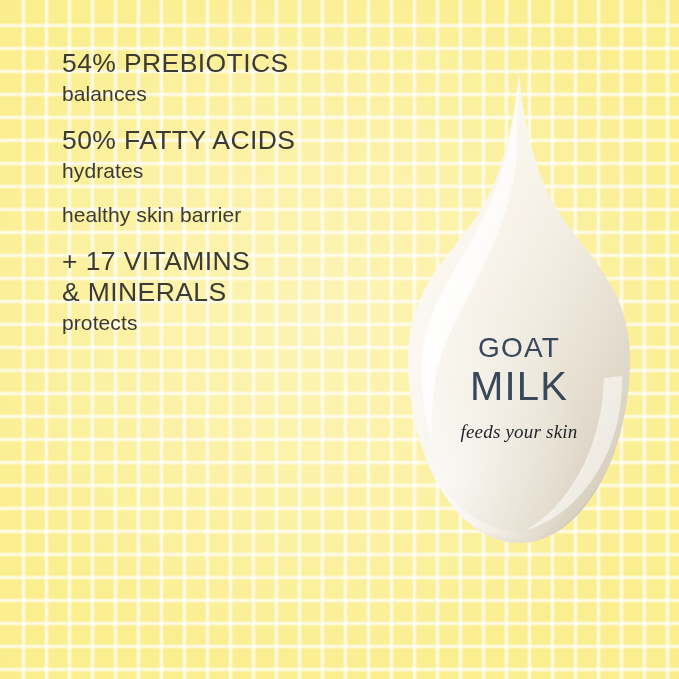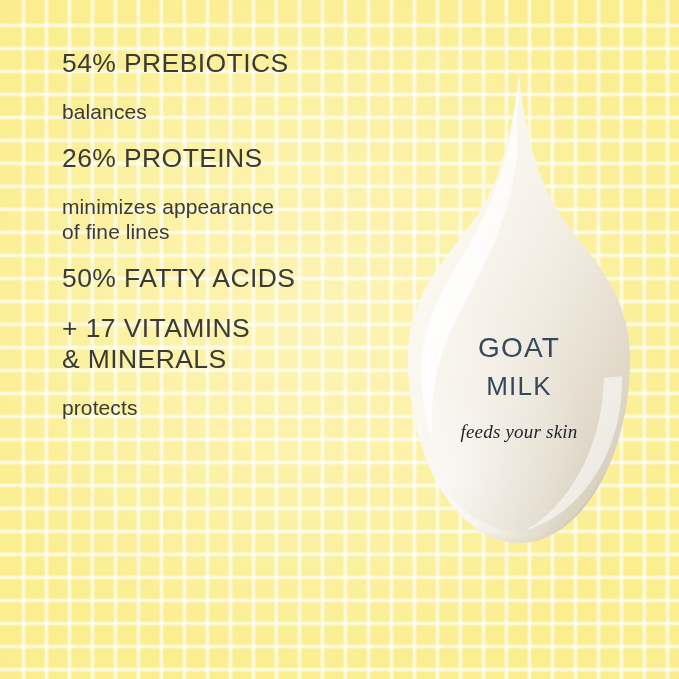--- a/index.html
+++ b/index.html
@@ -72,21 +72,21 @@
     color: #3b3a33;
     font-weight: 400;
     white-space: pre-line;
   }
   .ing-sub {
     font-size: 21px;
     line-height: 25px;
     letter-spacing: 0.1px;
     color: #3b3a33;
     font-weight: 400;
-    margin-top: 20px;
+    margin-top: 2px;
     white-space: pre-line;
   }
 
   
   .droplet-wrap {
     position: absolute;
     left: 386px;
     top: 58px;
     width: 266px;
     height: 500px;
@@ -108,21 +108,21 @@
     font-size: 28px;
     line-height: 41px;
     letter-spacing: 1.2px;
     color: #37485c;
     font-weight: 400;
   }
   .drop-milk {
     position: absolute;
     top: 308px;
     left: 0; right: 0;
-    font-size: 26px;
+    font-size: 40px;
     line-height: 41px;
     letter-spacing: 1.2px;
     color: #37485c;
     font-weight: 400;
   }
   .drop-tag {
     position: absolute;
     top: 360px;
     left: 0; right: 0;
     font-family: "Liberation Serif", "DejaVu Serif", serif;
@@ -142,31 +142,28 @@
   <div class="bg-grid"></div>
   <div class="bg-vignette"></div>
 
   <div class="ingredients">
 
     <div class="ing-block">
       <div class="ing-head">54% PREBIOTICS</div>
       <div class="ing-sub">balances</div>
     </div>
 
-    <div class="ing-block">
-      <div class="ing-head">26% PROTEINS</div>
-      <div class="ing-sub">minimizes appearance
-of fine lines</div>
-    </div>
 
     <div class="ing-block">
       <div class="ing-head">50% FATTY ACIDS</div>
-    </div>
-
-    <div class="ing-block">
+      <div class="ing-sub">hydrates</div>
+    </div>
+
+    <div class="ing-block">
+      <div class="ing-sub">healthy skin barrier</div>
     </div>
 
     <div class="ing-block">
       <div class="ing-head">+ 17 VITAMINS
 &amp; MINERALS</div>
       <div class="ing-sub">protects</div>
     </div>
 
 
   </div>

